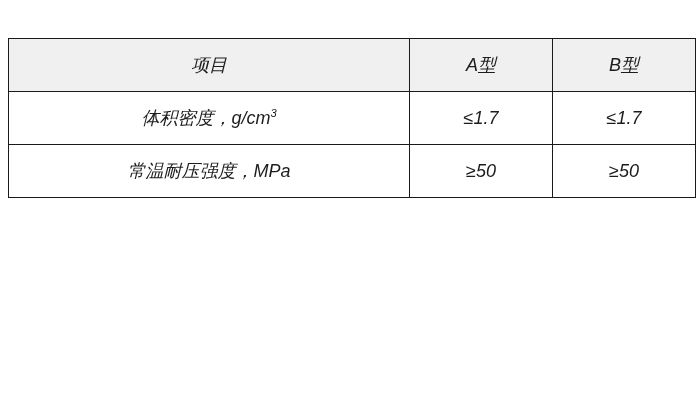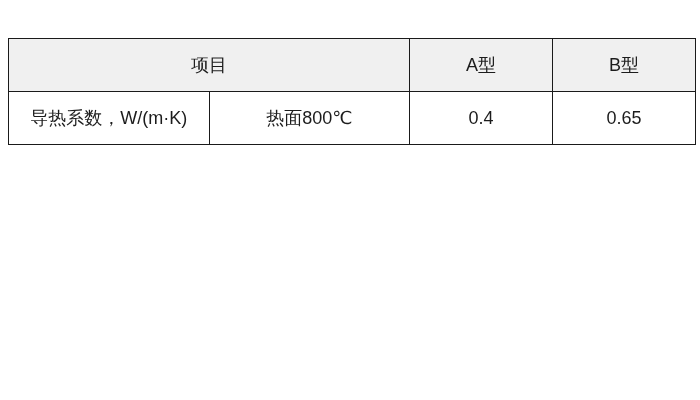--- a/index.html
+++ b/index.html
@@ -11,20 +11,21 @@
     height: 400px;
     background: #ffffff;
     font-family: "Liberation Sans", "DejaVu Sans", sans-serif;
     overflow: hidden;
   }
   .page {
     position: relative;
     width: 700px;
     height: 400px;
     background: #ffffff;
+    font-style: italic;
   }
   .table-wrap {
     position: absolute;
     left: 8px;
     top: 38px;
     width: 684px;
   }
   table.spec {
     width: 100%;
     border-collapse: collapse;
@@ -66,25 +67,29 @@
 <div class="page">
   <div class="table-wrap">
     <table class="spec">
       <tbody>
         <tr class="header-row">
           <td class="col-item" colspan="2">项目</td>
           <td class="col-a">A型</td>
           <td class="col-b">B型</td>
         </tr>
 
-
+        <tr>
+          <td colspan="2"><span class="cellval">体积密度，g/cm</span><sup>3</sup></td>
+          <td>≤1.7</td>
+          <td>≤1.7</td>
+        </tr>
 
         <tr>
-          <td class="sub-left">导热系数，W/(m·K)</td>
-          <td class="sub-right">热面800℃</td>
-          <td>0.4</td>
-          <td>0.65</td>
+          <td colspan="2">常温耐压强度，MPa</td>
+          <td>≥50</td>
+          <td>≥50</td>
         </tr>
+
 
       </tbody>
     </table>
   </div>
 </div>
 
 </body></html>

